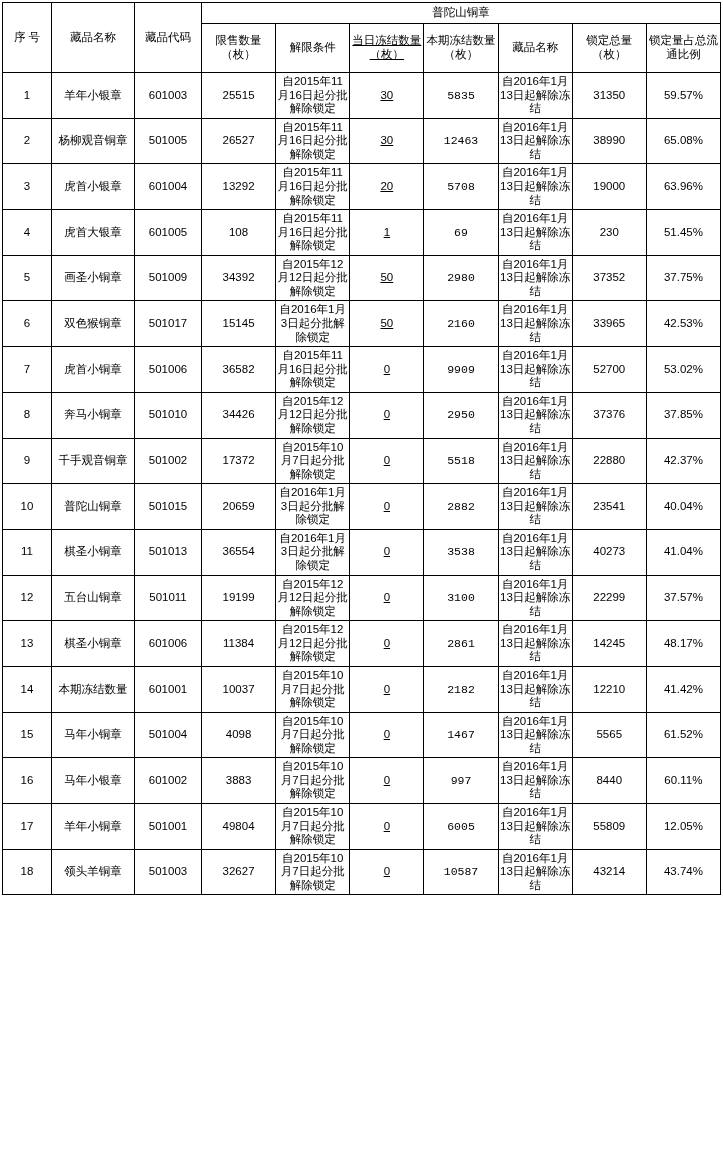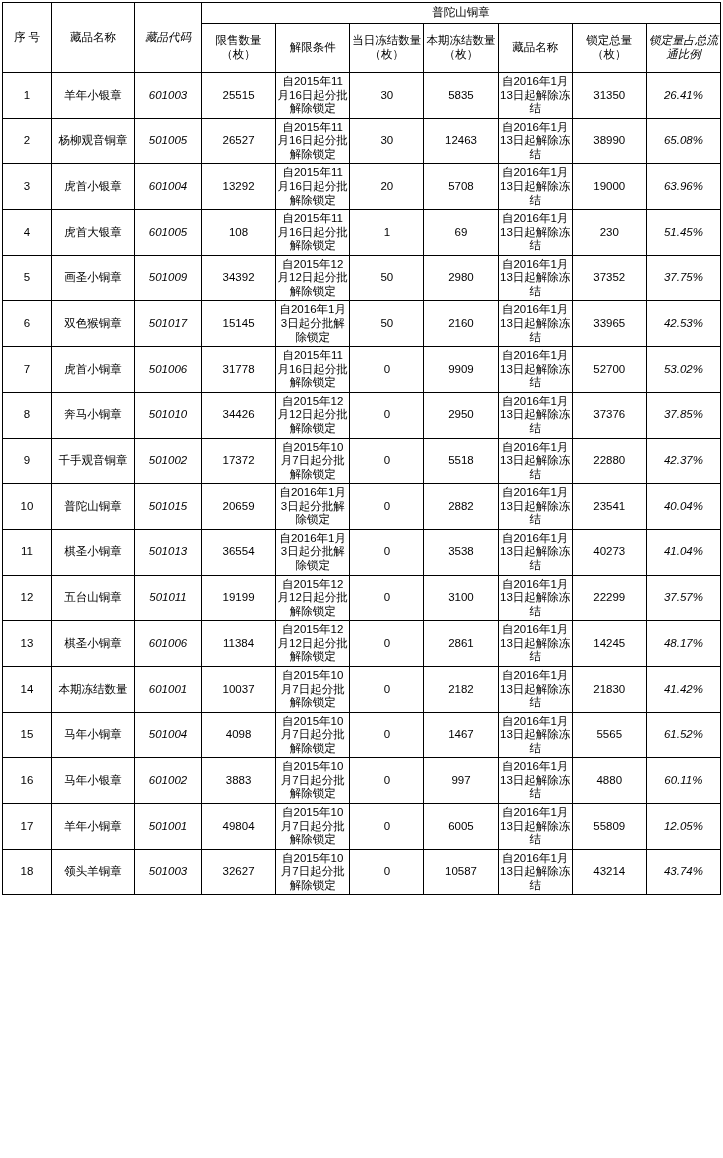--- a/index.html
+++ b/index.html
@@ -41,28 +41,28 @@
     padding: 1px 0;
   }
   thead th {
     height: 44px;
   }
   tbody td {
     height: 30px;
   }
   .c-num { width: 46px; margin-top: 38px; }
   .c-name { width: 80px; }
-  .c-code { width: 64px; font-style: italic; }
+  .c-code { width: 64px; }
   .c-limit { width: 70px; }
   .c-unlockcond { width: 76px; }
-  .c-today { width: 68px; }
-  .c-period { width: 74px; }
+  .c-today { width: 68px; text-decoration: underline; }
+  .c-period { width: 74px; font-family: Liberation Mono, monospace; }
   .c-thawcond { width: 78px; }
   .c-locktotal { width: 72px; }
-  .c-ratio { width: 74px; font-style: italic; }
+  .c-ratio { width: 74px; }
   .nowrapcell { word-break: keep-all; }
 </style>
 </head>
 <body>
 
 <div class="sheet">
   <table class="grid">
     <thead>
       <tr>
         <th class="c-num" rowspan="2">序 号</th>
@@ -84,21 +84,21 @@
         <tr>
           <td class="c-num nowrapcell">1</td>
           <td class="c-name">羊年小银章</td>
           <td class="c-code nowrapcell">601003</td>
           <td class="c-limit nowrapcell">25515</td>
           <td class="c-unlockcond">自2015年11月16日起分批解除锁定</td>
           <td class="c-today nowrapcell">30</td>
           <td class="c-period nowrapcell">5835</td>
           <td class="c-thawcond">自2016年1月13日起解除冻结</td>
           <td class="c-locktotal nowrapcell">31350</td>
-          <td class="c-ratio nowrapcell">26.41%</td>
+          <td class="c-ratio nowrapcell">59.57%</td>
         </tr>
         <tr>
           <td class="c-num nowrapcell">2</td>
           <td class="c-name">杨柳观音铜章</td>
           <td class="c-code nowrapcell">501005</td>
           <td class="c-limit nowrapcell">26527</td>
           <td class="c-unlockcond">自2015年11月16日起分批解除锁定</td>
           <td class="c-today nowrapcell">30</td>
           <td class="c-period nowrapcell">12463</td>
           <td class="c-thawcond">自2016年1月13日起解除冻结</td>
@@ -150,21 +150,21 @@
           <td class="c-today nowrapcell">50</td>
           <td class="c-period nowrapcell">2160</td>
           <td class="c-thawcond">自2016年1月13日起解除冻结</td>
           <td class="c-locktotal nowrapcell">33965</td>
           <td class="c-ratio nowrapcell">42.53%</td>
         </tr>
         <tr>
           <td class="c-num nowrapcell">7</td>
           <td class="c-name">虎首小铜章</td>
           <td class="c-code nowrapcell">501006</td>
-          <td class="c-limit nowrapcell">31778</td>
+          <td class="c-limit nowrapcell">36582</td>
           <td class="c-unlockcond">自2015年11月16日起分批解除锁定</td>
           <td class="c-today nowrapcell">0</td>
           <td class="c-period nowrapcell">9909</td>
           <td class="c-thawcond">自2016年1月13日起解除冻结</td>
           <td class="c-locktotal nowrapcell">52700</td>
           <td class="c-ratio nowrapcell">53.02%</td>
         </tr>
         <tr>
           <td class="c-num nowrapcell">8</td>
           <td class="c-name">奔马小铜章</td>
@@ -239,21 +239,21 @@
         </tr>
         <tr>
           <td class="c-num nowrapcell">14</td>
           <td class="c-name">本期冻结数量</td>
           <td class="c-code nowrapcell">601001</td>
           <td class="c-limit nowrapcell">10037</td>
           <td class="c-unlockcond">自2015年10月7日起分批解除锁定</td>
           <td class="c-today nowrapcell">0</td>
           <td class="c-period nowrapcell">2182</td>
           <td class="c-thawcond">自2016年1月13日起解除冻结</td>
-          <td class="c-locktotal nowrapcell">21830</td>
+          <td class="c-locktotal nowrapcell">12210</td>
           <td class="c-ratio nowrapcell">41.42%</td>
         </tr>
         <tr>
           <td class="c-num nowrapcell">15</td>
           <td class="c-name">马年小铜章</td>
           <td class="c-code nowrapcell">501004</td>
           <td class="c-limit nowrapcell">4098</td>
           <td class="c-unlockcond">自2015年10月7日起分批解除锁定</td>
           <td class="c-today nowrapcell">0</td>
           <td class="c-period nowrapcell">1467</td>
@@ -263,21 +263,21 @@
         </tr>
         <tr>
           <td class="c-num nowrapcell">16</td>
           <td class="c-name">马年小银章</td>
           <td class="c-code nowrapcell">601002</td>
           <td class="c-limit nowrapcell">3883</td>
           <td class="c-unlockcond">自2015年10月7日起分批解除锁定</td>
           <td class="c-today nowrapcell">0</td>
           <td class="c-period nowrapcell">997</td>
           <td class="c-thawcond">自2016年1月13日起解除冻结</td>
-          <td class="c-locktotal nowrapcell">4880</td>
+          <td class="c-locktotal nowrapcell">8440</td>
           <td class="c-ratio nowrapcell">60.11%</td>
         </tr>
         <tr>
           <td class="c-num nowrapcell">17</td>
           <td class="c-name">羊年小铜章</td>
           <td class="c-code nowrapcell">501001</td>
           <td class="c-limit nowrapcell">49804</td>
           <td class="c-unlockcond">自2015年10月7日起分批解除锁定</td>
           <td class="c-today nowrapcell">0</td>
           <td class="c-period nowrapcell">6005</td>

